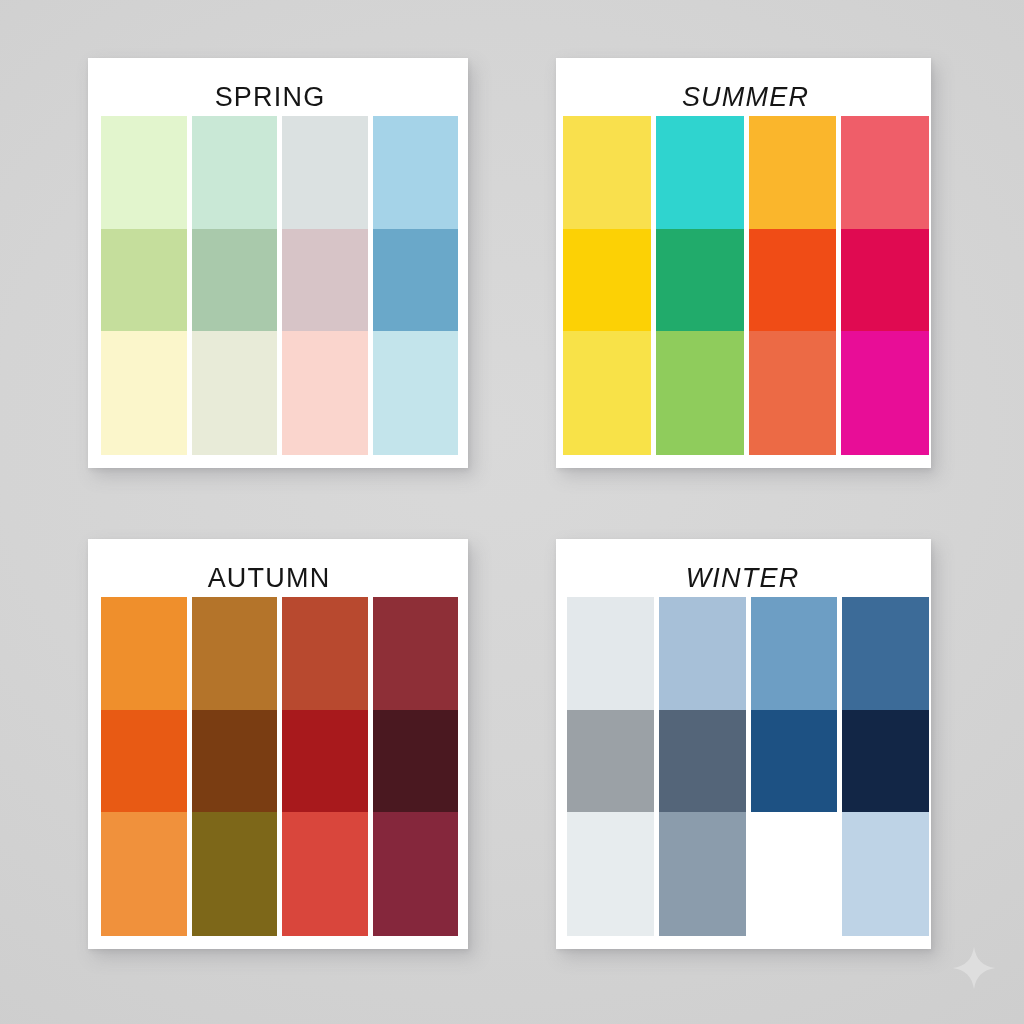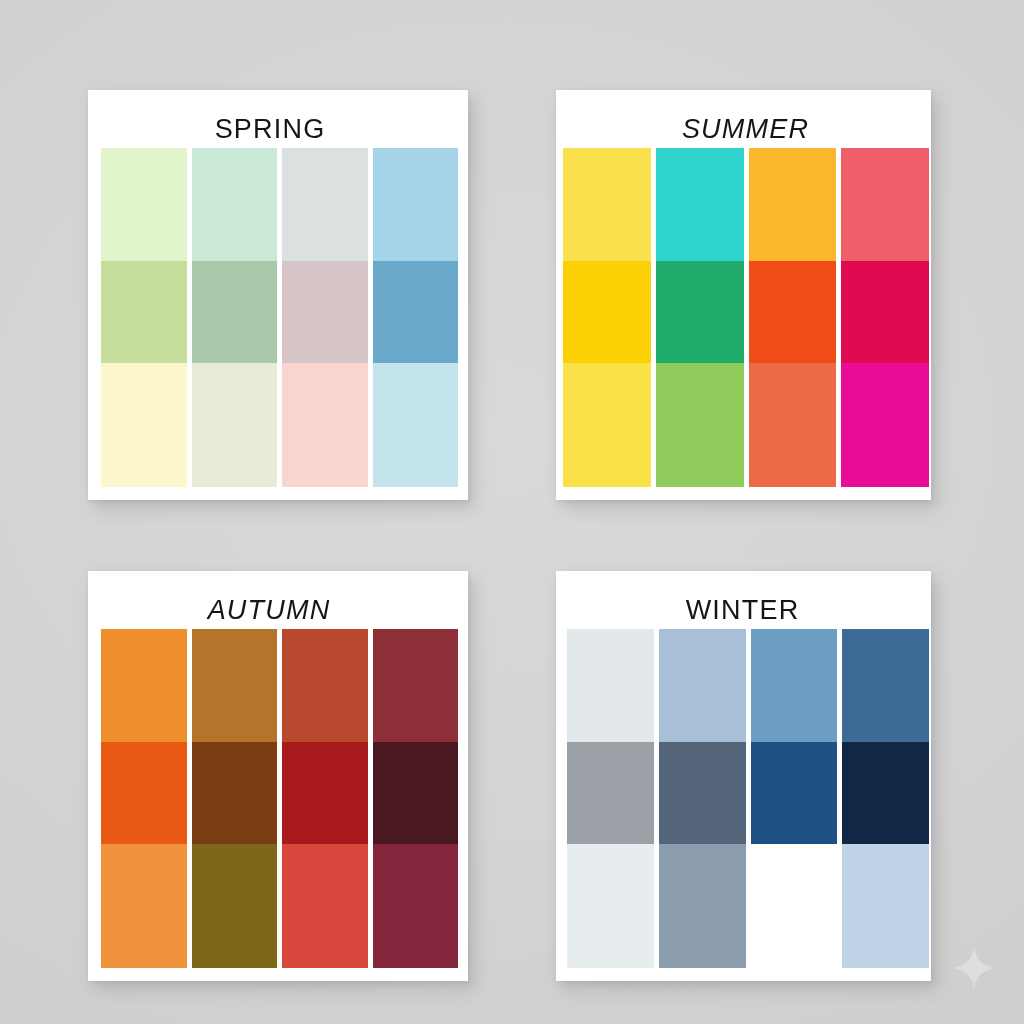--- a/index.html
+++ b/index.html
@@ -24,21 +24,20 @@
   }
 
   
   .card {
     position: absolute;
     background: #ffffff;
     box-shadow: 6px 8px 16px rgba(120,120,125,0.30),
                 1px 2px 4px rgba(120,120,125,0.18);
     display: flex;
     flex-direction: column;
-    margin-top: 32px;
   }
 
   .card-title {
     text-align: center;
     font-family: "Liberation Sans", sans-serif;
     font-weight: 400;
     font-size: 27px;
     letter-spacing: 1.2px;
     color: #151515;
     line-height: 1;
@@ -62,27 +61,27 @@
   }
 
   
   .swatch.r0 { flex: 113 1 0; }
   .swatch.r1 { flex: 102 1 0; }
   .swatch.r2 { flex: 124 1 0; }
 
   
   #card-spring  { left: 88px;  top: 58px;  width: 380px; height: 410px; }
   #card-summer  { left: 556px; top: 58px;  width: 375px; height: 410px; }
-  #card-autumn  { left: 88px;  top: 539px; width: 380px; height: 410px; font-style: italic; }
+  #card-autumn  { left: 88px;  top: 539px; width: 380px; height: 410px; }
   #card-winter  { left: 556px; top: 539px; width: 375px; height: 410px; }
 
   #card-spring  .card-title { margin-top: 26px; }
   #card-summer  .card-title { margin-top: 26px; font-style: italic; }
   #card-autumn  .card-title { margin-top: 26px; }
-  #card-winter  .card-title { margin-top: 26px; }
+  #card-winter  .card-title { margin-top: 26px; font-style: italic; }
 
   #card-spring .swatch-grid { left: 13px;  top: 58px;  right: 10px; bottom: 13px; }
   #card-summer .swatch-grid { left: 7px;   top: 58px;  right: 2px;  bottom: 13px; }
   #card-autumn .swatch-grid { left: 13px;  top: 58px;  right: 10px; bottom: 13px; }
   #card-winter .swatch-grid { left: 11px;  top: 58px;  right: 2px;  bottom: 13px; }
 
   
   #card-spring .card-title { transform: translateX(-8px); }
   #card-summer .card-title { transform: translateX(2px); }
   #card-autumn .card-title { transform: translateX(-9px); }

